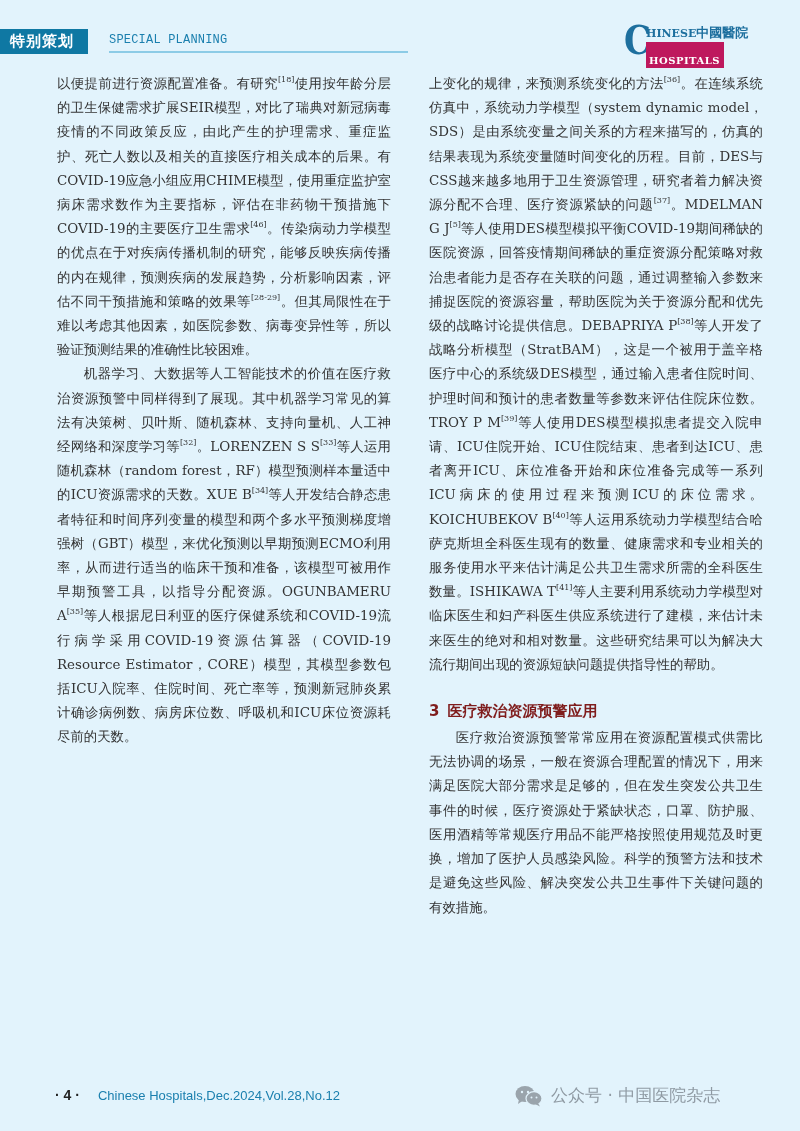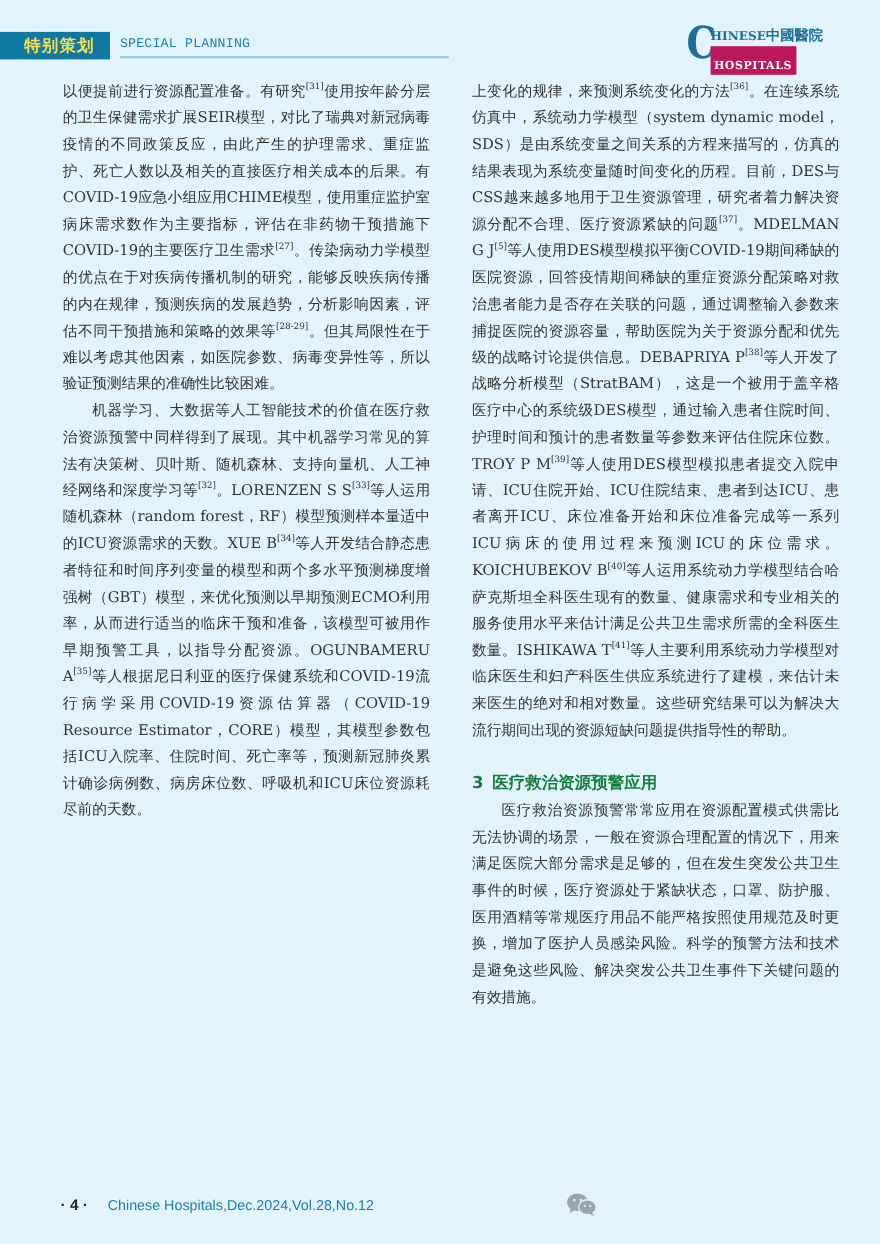--- a/index.html
+++ b/index.html
@@ -8,23 +8,23 @@
       background: #e2f3fc;
       font-family: "DejaVu Serif", "Liberation Serif", serif;
       color: #2a2a2a;
       position: relative;
       overflow: hidden;
     }
     .header {
       position: absolute; left: 0; top: 0; width: 800px; height: 66px;
     }
     .section-tab {
-      position: absolute; left: 0; top: 29px; width: 100px; height: 25px;
+      position: absolute; left: 0; top: 29px; width: 88px; height: 25px;
       background: #0f78a3;
-      color: #fde047;
+      color: #ffffff;
       font-family: "DejaVu Sans", "Liberation Sans", sans-serif;
       font-weight: bold;
       font-size: 15px;
       text-align: right;
       padding-right: 14px;
       line-height: 25px;
       letter-spacing: 1px;
     }
     .section-en {
       position: absolute; left: 109px; top: 33px;
@@ -81,21 +81,21 @@
     .col-left { left: 57px; width: 334px; }
     .col-right { left: 409px; width: 334px; margin-left: 20px; }
     .para { text-indent: 2em; }
     .para.noindent { text-indent: 0; }
     sup { font-size: 8px; line-height: 0; vertical-align: 6px; }
 
     .h3 {
       font-family: "DejaVu Sans", "Liberation Sans", sans-serif;
       font-weight: bold;
       font-size: 15px;
-      color: #15803d;
+      color: #7f1d1d;
       margin-top: 22px;
       margin-bottom: 3px;
       line-height: 24px;
       text-indent: 0;
     }
     .h3 .num { margin-right: 8px; }
 
     .footer {
       position: absolute; left: 55px; top: 1087px;
       font-family: "Liberation Sans", "DejaVu Sans", sans-serif;
@@ -126,21 +126,21 @@
   <div class="logo">
     <span class="logo-c">C</span>
     <span class="logo-top">
       <span>HINESE</span><span class="cn">中國醫院</span>
     </span>
     <span class="logo-bottom">HOSPITALS</span>
   </div>
 </div>
 
 <div class="col col-left" id="left-col">
-    <p class="para noindent">以便提前进行资源配置准备。有研究<sup>[31]</sup>使用按年龄分层的卫生保健需求扩展SEIR模型，对比了瑞典对新冠病毒疫情的不同政策反应，由此产生的护理需求、重症监护、死亡人数以及相关的直接医疗相关成本的后果。有COVID-19应急小组应用CHIME模型，使用重症监护室病床需求数作为主要指标，评估在非药物干预措施下COVID-19的主要医疗卫生需求<sup>[27]</sup>。传染病动力学模型的优点在于对疾病传播机制的研究，能够反映疾病传播的内在规律，预测疾病的发展趋势，分析影响因素，评估不同干预措施和策略的效果等<sup>[28-29]</sup>。但其局限性在于难以考虑其他因素，如医院参数、病毒变异性等，所以验证预测结果的准确性比较困难。</p>
+    <p class="para noindent">以便提前进行资源配置准备。有研究<sup>[18]</sup>使用按年龄分层的卫生保健需求扩展SEIR模型，对比了瑞典对新冠病毒疫情的不同政策反应，由此产生的护理需求、重症监护、死亡人数以及相关的直接医疗相关成本的后果。有COVID-19应急小组应用CHIME模型，使用重症监护室病床需求数作为主要指标，评估在非药物干预措施下COVID-19的主要医疗卫生需求<sup>[46]</sup>。传染病动力学模型的优点在于对疾病传播机制的研究，能够反映疾病传播的内在规律，预测疾病的发展趋势，分析影响因素，评估不同干预措施和策略的效果等<sup>[28-29]</sup>。但其局限性在于难以考虑其他因素，如医院参数、病毒变异性等，所以验证预测结果的准确性比较困难。</p>
     <p class="para">机器学习、大数据等人工智能技术的价值在医疗救治资源预警中同样得到了展现。其中机器学习常见的算法有决策树、贝叶斯、随机森林、支持向量机、人工神经网络和深度学习等<sup>[32]</sup>。LORENZEN S S<sup>[33]</sup>等人运用随机森林（random forest，RF）模型预测样本量适中的ICU资源需求的天数。XUE B<sup>[34]</sup>等人开发结合静态患者特征和时间序列变量的模型和两个多水平预测梯度增强树（GBT）模型，来优化预测以早期预测ECMO利用率，从而进行适当的临床干预和准备，该模型可被用作早期预警工具，以指导分配资源。OGUNBAMERU A<sup>[35]</sup>等人根据尼日利亚的医疗保健系统和COVID-19流行病学采用COVID-19资源估算器（COVID-19 Resource Estimator，CORE）模型，其模型参数包括ICU入院率、住院时间、死亡率等，预测新冠肺炎累计确诊病例数、病房床位数、呼吸机和ICU床位资源耗尽前的天数。</p>
   </div>
 
 <div class="col col-right">
   <div id="right-col-top">
       <p class="para noindent">上变化的规律，来预测系统变化的方法<sup>[36]</sup>。在连续系统仿真中，系统动力学模型（system dynamic model，SDS）是由系统变量之间关系的方程来描写的，仿真的结果表现为系统变量随时间变化的历程。目前，DES与CSS越来越多地用于卫生资源管理，研究者着力解决资源分配不合理、医疗资源紧缺的问题<sup>[37]</sup>。MDELMAN G J<sup>[5]</sup>等人使用DES模型模拟平衡COVID-19期间稀缺的医院资源，回答疫情期间稀缺的重症资源分配策略对救治患者能力是否存在关联的问题，通过调整输入参数来捕捉医院的资源容量，帮助医院为关于资源分配和优先级的战略讨论提供信息。DEBAPRIYA P<sup>[38]</sup>等人开发了战略分析模型（StratBAM），这是一个被用于盖辛格医疗中心的系统级DES模型，通过输入患者住院时间、护理时间和预计的患者数量等参数来评估住院床位数。TROY P M<sup>[39]</sup>等人使用DES模型模拟患者提交入院申请、ICU住院开始、ICU住院结束、患者到达ICU、患者离开ICU、床位准备开始和床位准备完成等一系列ICU病床的使用过程来预测ICU的床位需求。KOICHUBEKOV B<sup>[40]</sup>等人运用系统动力学模型结合哈萨克斯坦全科医生现有的数量、健康需求和专业相关的服务使用水平来估计满足公共卫生需求所需的全科医生数量。ISHIKAWA T<sup>[41]</sup>等人主要利用系统动力学模型对临床医生和妇产科医生供应系统进行了建模，来估计未来医生的绝对和相对数量。这些研究结果可以为解决大流行期间出现的资源短缺问题提供指导性的帮助。</p>
     </div>
   <div class="h3">
     <span class="num">3</span><span>医疗救治资源预警应用</span>
   </div>
@@ -157,13 +157,14 @@
   <svg class="wechat-icon" viewBox="0 0 28 22">
     <ellipse cx="10" cy="9" rx="9.5" ry="8" fill="#9aa4ac"></ellipse>
     <polygon points="4,14 3,19 8,15.5" fill="#9aa4ac"></polygon>
     <ellipse cx="19" cy="13.5" rx="8" ry="6.8" fill="#9aa4ac" stroke="#e2f3fc" stroke-width="1.2"></ellipse>
     <polygon points="23,18 25,21.5 20,19" fill="#9aa4ac"></polygon>
     <circle cx="7" cy="7" r="1.2" fill="#e2f3fc"></circle>
     <circle cx="13" cy="7" r="1.2" fill="#e2f3fc"></circle>
     <circle cx="16.5" cy="12.5" r="1" fill="#e2f3fc"></circle>
     <circle cx="21.5" cy="12.5" r="1" fill="#e2f3fc"></circle>
   </svg>
+  <span>公众号 · 中国医院杂志</span>
 </div>
 
 </body></html>

